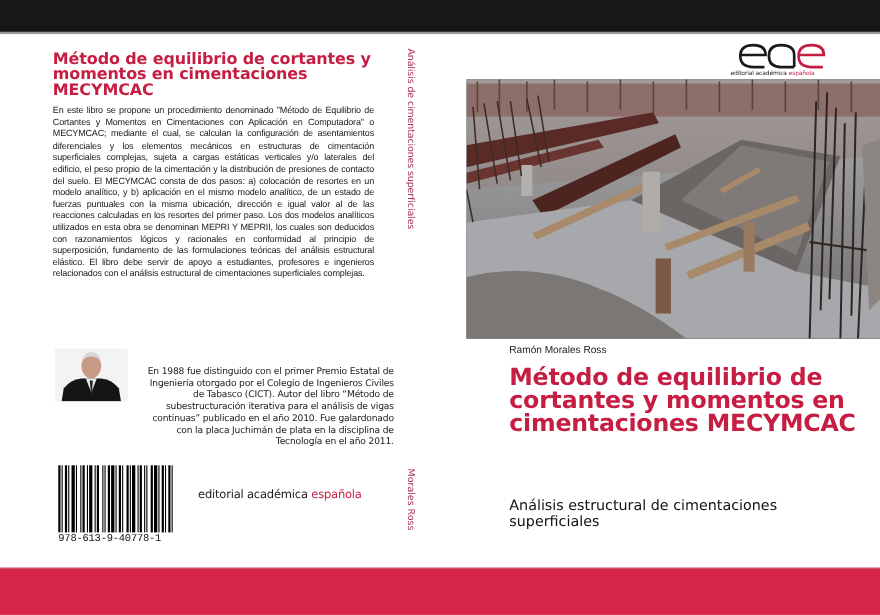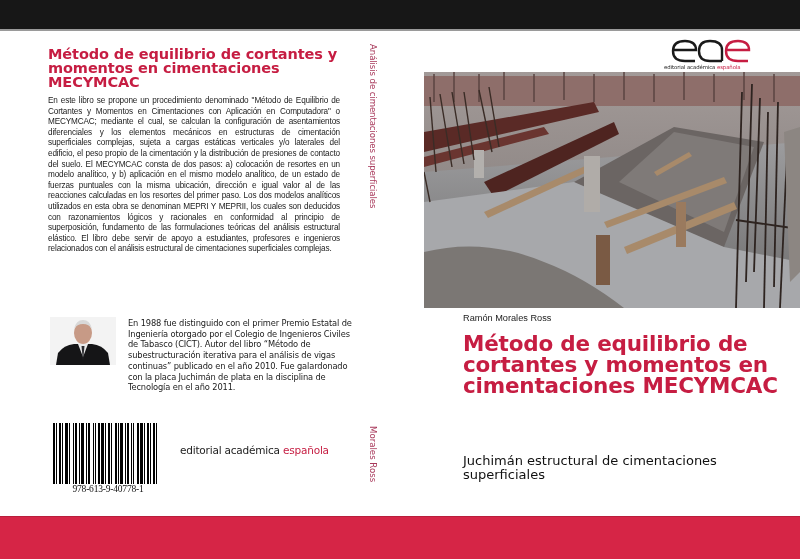--- a/index.html
+++ b/index.html
@@ -6,24 +6,24 @@
   body { width:800px; height:559px; position:relative; overflow:hidden; background:#ffffff; font-family:"DejaVu Sans", sans-serif; }
   .top-bar { position:absolute; left:0; top:0; width:800px; height:29px; background:#171717; }
   .top-bar-edge { position:absolute; left:0; top:29px; width:800px; height:2px; background:#9a9a9a; }
   .bottom-bar { position:absolute; left:0; top:517px; width:800px; height:42px; background:#d62546; }
   .bottom-bar-edge { position:absolute; left:0; top:516px; width:800px; height:1px; background:#b81e3b; }
 
   
   .back-title { position:absolute; left:48px; top:47px; width:300px; color:#c61d42; font-family:"DejaVu Sans", sans-serif; font-weight:bold; font-size:14.5px; line-height:14px; letter-spacing:-0.1px; }
   .back-blurb { position:absolute; left:48px; top:96px; width:292px; font-family:Liberation Sans, sans-serif; font-size:8.2px; line-height:10.6px; color:#1b1b1b; text-align:justify; letter-spacing:-0.15px; }
   .author-photo { position:absolute; left:50px; top:317px; width:66px; height:48px; background:#f2f2f2; overflow:hidden; }
-  .author-bio { position:absolute; left:128px; top:318px; width:230px; font-family:"DejaVu Sans", sans-serif; font-size:8.3px; line-height:10.7px; color:#1b1b1b; letter-spacing:-0.15px; }
+  .author-bio { position:absolute; left:128px; top:332px; width:230px; font-family:"DejaVu Sans", sans-serif; font-size:8.3px; line-height:10.7px; color:#1b1b1b; letter-spacing:-0.15px;text-align:right; }
   .barcode { position:absolute; left:53px; top:423px; width:108px; height:61px; display:flex; align-items:stretch; }
   .barcode span { display:block; background:#000; height:100%; }
-  .isbn { position:absolute; left:53px; top:484px; width:110px; text-align:center; font-family:Liberation Serif, serif; font-size:9.5px; color:#111; letter-spacing:-0.2px; }
+  .isbn { position:absolute; left:53px; top:484px; width:110px; font-family:Liberation Mono, monospace; font-size:9.5px; color:#111; letter-spacing:-0.2px; }
   .publisher-back { position:absolute; left:180px; top:444px; font-family:"DejaVu Sans", sans-serif; font-size:10.5px; color:#1b1b1b; letter-spacing:-0.2px; }
   .publisher-back .accent { color:#c61d42; }
 
   
   .spine-subtitle { position:absolute; left:368px; top:44px; writing-mode:vertical-rl; font-family:"DejaVu Sans", sans-serif; font-size:8.6px; color:#a8385a; letter-spacing:-0.1px; white-space:nowrap; }
   .spine-author { position:absolute; left:368px; top:426px; writing-mode:vertical-rl; font-family:"DejaVu Sans", sans-serif; font-size:8.6px; color:#a8385a; white-space:nowrap; }
 
   
   .logo { position:absolute; left:670px; top:37px; width:82px; height:36px; }
   .logo-text { position:absolute; left:664px; top:64px; font-family:"DejaVu Sans", sans-serif; font-size:5.4px; color:#222; white-space:nowrap; letter-spacing:-0.1px; }
@@ -182,16 +182,16 @@
         <line x1="364" y1="60" x2="356" y2="236"></line>
       <line x1="312" y1="148" x2="368" y2="156"></line>
     </g>
 
     <path d="M360 60 L376 55 L376 200 L366 210 Z" fill="#8c8682"></path>
   </svg>
 </div>
 
 <div class="front-author">Ramón Morales Ross</div>
 <div class="front-title">Método de equilibrio de cortantes y momentos en cimentaciones MECYMCAC</div>
-<div class="front-subtitle">Juchimán estructural de cimentaciones superficiales</div>
+<div class="front-subtitle">Análisis estructural de cimentaciones superficiales</div>
 
 <div class="bottom-bar-edge"></div>
 <div class="bottom-bar"></div>
 
 </body></html>

